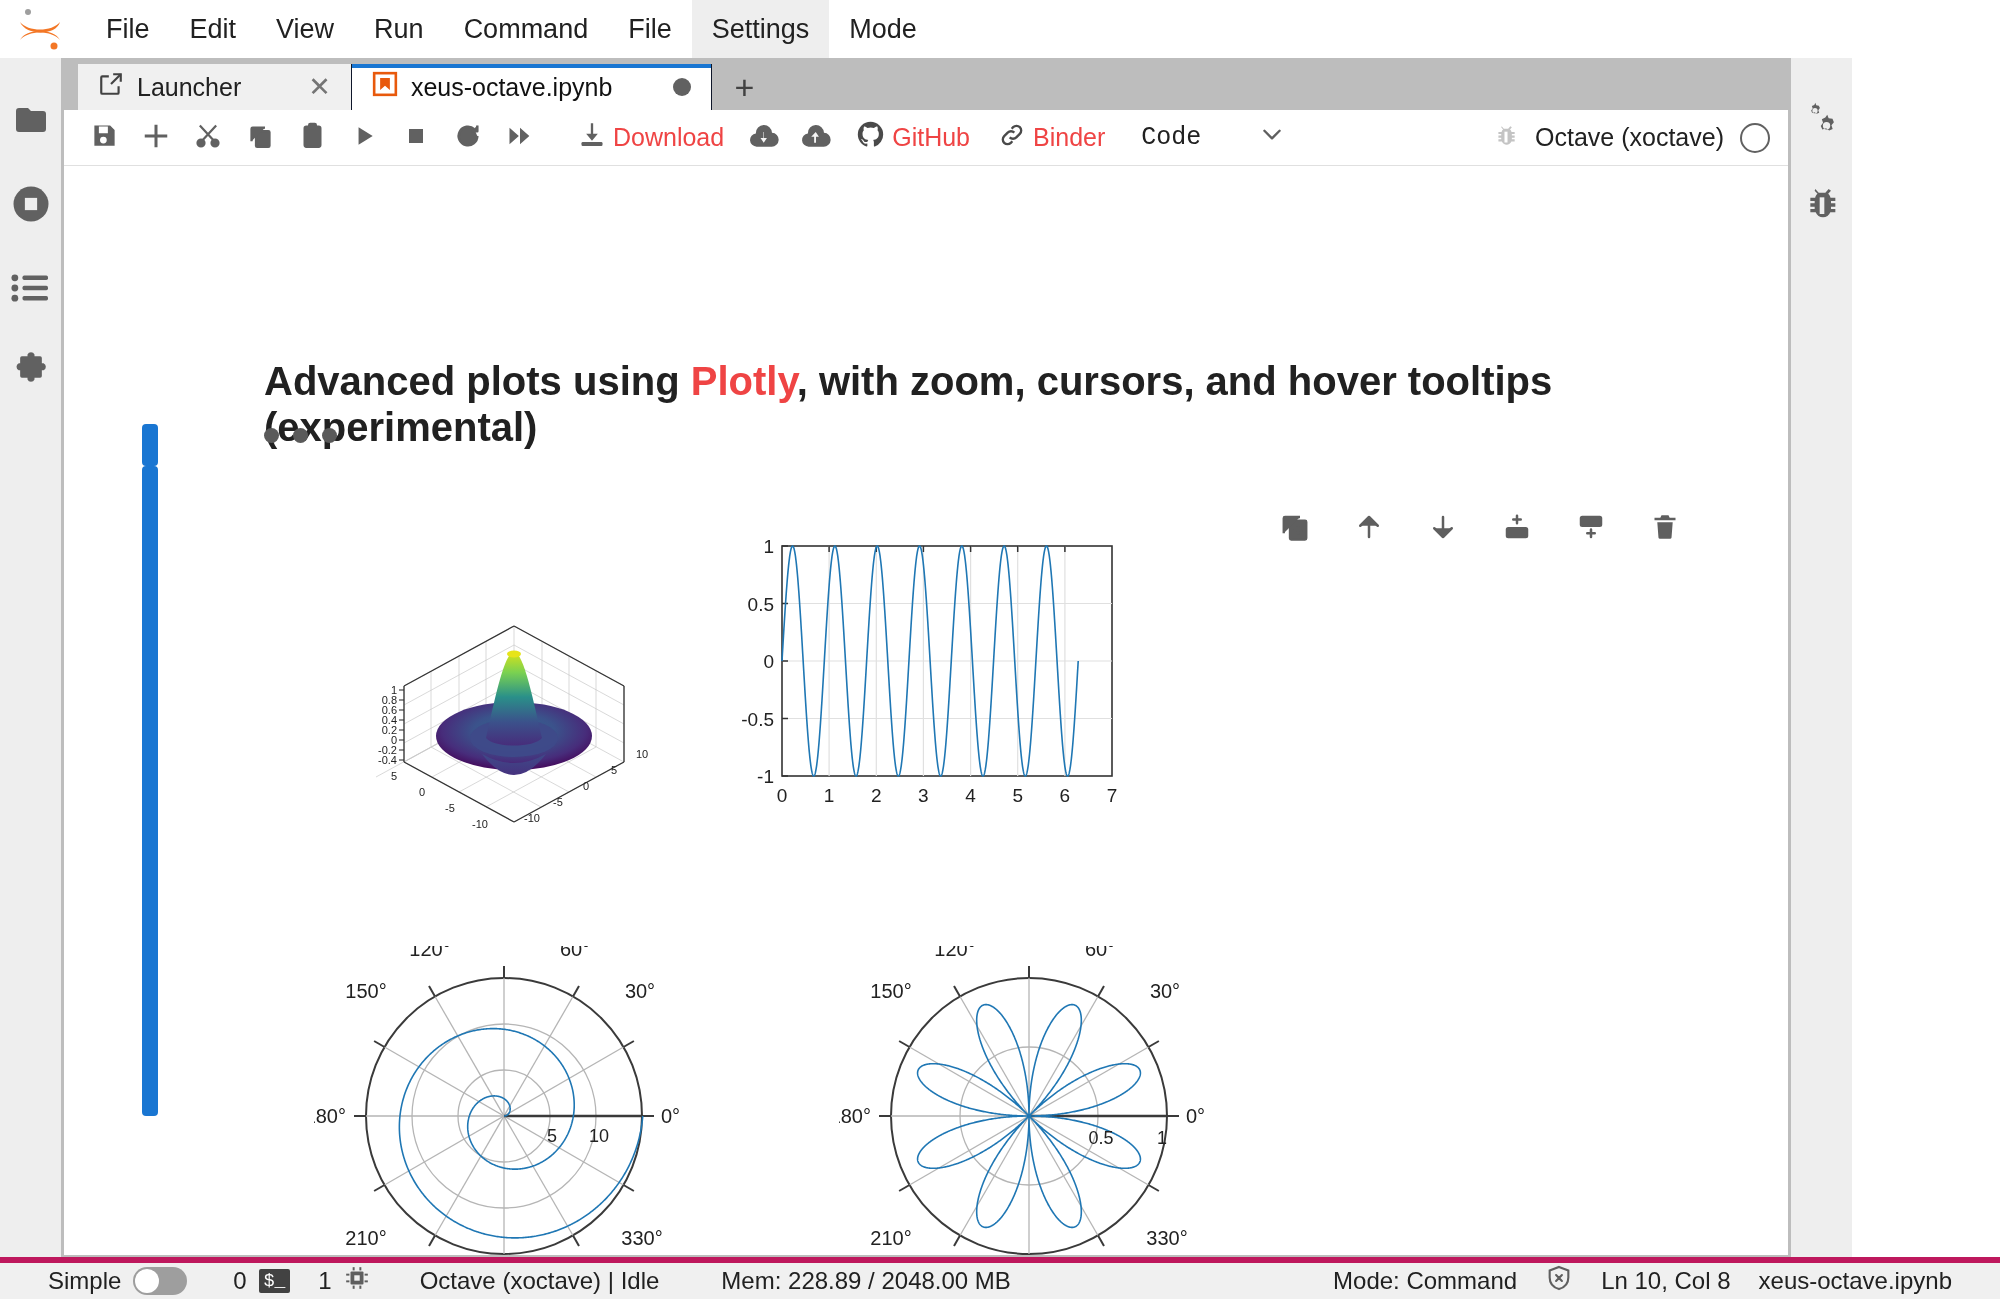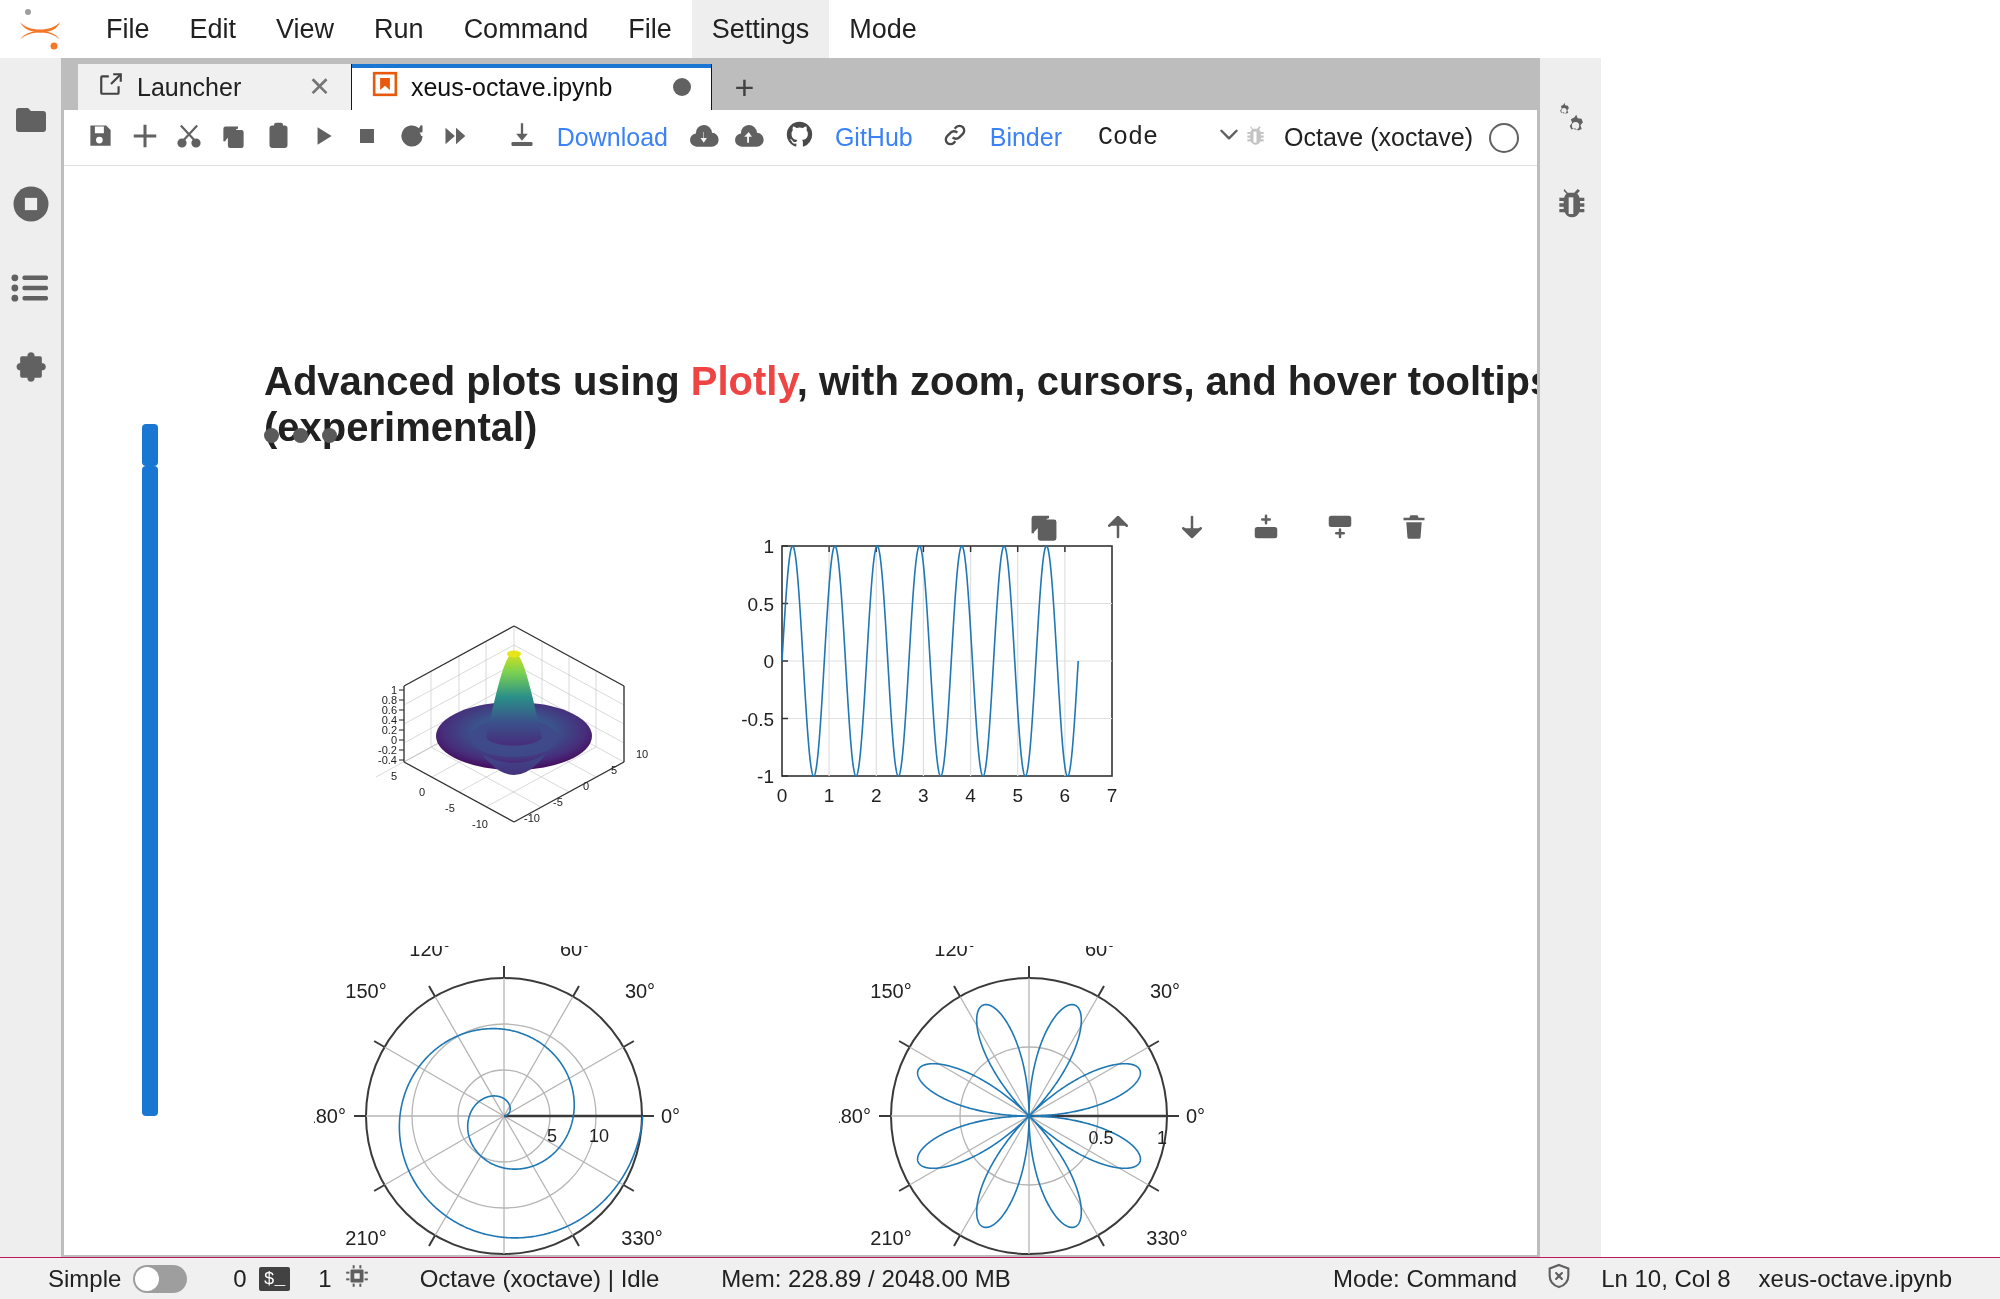--- a/index.html
+++ b/index.html
@@ -1,21 +1,21 @@
 <!DOCTYPE html>
 <html><head>
 <meta charset="utf-8">
 <style>
   * { box-sizing: border-box; margin: 0; padding: 0; }
   html, body {
     width: 2000px; height: 1299px;
     font-family: "Liberation Sans", sans-serif;
     background: #ffffff; overflow: hidden;
   }
-  #app { position: relative; width: 1601px; height: 1299px; background: #f0f0f0; }
+  #app { position: relative; width: 1852px; height: 1299px; background: #f0f0f0; }
 
   
   .menubar {
     position: absolute; left: 0; top: 0; width: 2000px; height: 58px;
     background: #ffffff; display: flex; align-items: center;
   }
   .jp-logo { width: 54px; height: 46px; margin-left: 14px; position: relative; }
   .menu-items { display: flex; align-items: center; height: 58px; margin-left: 18px; }
   .menu-item {
     font-size: 27px; color: #212121; padding: 0 20px; height: 58px;
@@ -76,22 +76,22 @@
   .nbtoolbar {
     height: 56px; display: flex; align-items: center; gap: 0;
     border-bottom: 1px solid #e0e0e0; padding-left: 14px; flex: none;
   }
   .tb-btn {
     width: 52px; height: 52px; display: flex; align-items: center;
     justify-content: center; cursor: pointer;
   }
   .tb-btn svg { fill: #616161; }
   .tb-text {
-    display: flex; align-items: center; gap: 21px; font-size: 25px;
-    color: #3b82f6; padding: 0 14px; height: 52px; cursor: pointer; white-space: nowrap; justify-content: space-between;
+    display: flex; align-items: center; gap: 7px; font-size: 25px;
+    color: #ef4444; padding: 0 14px; height: 52px; cursor: pointer; white-space: nowrap; justify-content: space-between;
   }
   .tb-sep { width: 18px; }
   .tb-select {
     display: flex; align-items: center; font-size: 25px; color: #212121;
     margin-left: 22px; cursor: pointer; gap: 58px; font-family: Liberation Mono, monospace;
   }
   .tb-right { margin-left: auto; display: flex; align-items: flex-start; gap: 16px; padding-right: 18px; }
   .kernel-name { font-size: 25px; color: #212121; white-space: nowrap; }
   .kernel-circle { width: 30px; height: 30px; border: 2px solid #616161; border-radius: 50%; }
 
@@ -118,21 +118,21 @@
   .celltools svg { fill: #5f5f5f; }
   .ct-btn { width: 46px; height: 46px; display: flex; align-items: center; justify-content: center; cursor: pointer; }
 
   
   .plots { position: absolute; left: 120px; top: 420px; width: 1400px; height: 760px; }
   .plot { position: absolute; }
 
   
   .statusbar {
     position: absolute; left: 0; bottom: 0; width: 2000px; height: 42px;
-    background: #f0f0f0; border-top: 1px solid #be185d;
+    background: #f0f0f0; border-top: 6px solid #be185d;
     display: flex; align-items: center; font-size: 24px; color: #212121;
   }
   .sb-item { display: flex; align-items: center; gap: 12px; padding: 0 14px; white-space: nowrap; }
   .toggle {
     width: 54px; height: 28px; border-radius: 14px; background: #9e9e9e;
     position: relative; cursor: pointer;
   }
   .toggle::after {
     content: ""; position: absolute; left: 2px; top: 2px; width: 24px; height: 24px;
     border-radius: 50%; background: #fff;

